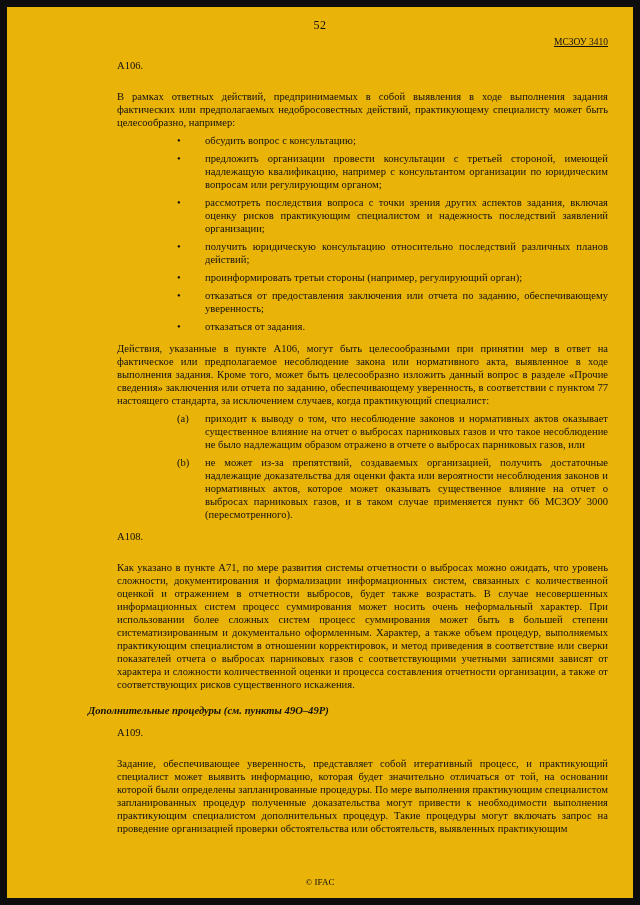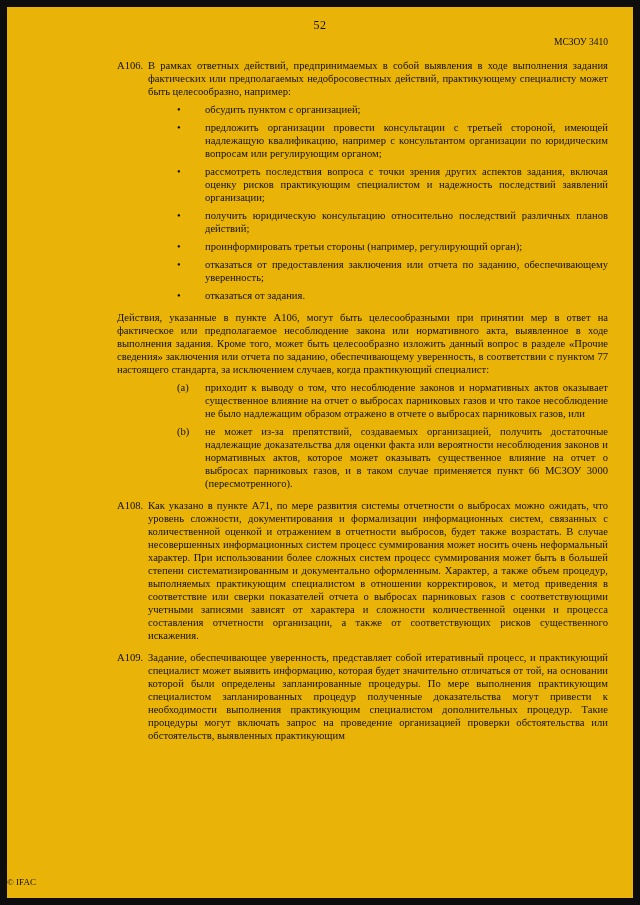--- a/index.html
+++ b/index.html
@@ -25,50 +25,53 @@
   .page-number {
     text-align: center;
     font-size: 12px;
     padding-top: 11px;
     letter-spacing: 0.5px;
   }
   .doc-code {
     text-align: right;
     font-size: 9.5px;
     padding: 4px 25px 0 0;
+    text-decoration: underline;
   }
   .content {
     margin: 12px 25px 0 81px;
     font-size: 10.6px;
     line-height: 13px;
   }
   .para {
     display: flex;
     margin-top: 9px;
     margin-left: 29px;
+    flex-direction: column;
   }
   .plabel { flex: 0 0 31px; }
   .ptext  { flex: 1; text-align: justify; }
   .sub {
     display: flex;
     margin-top: 5px;
     margin-left: 89px;
   }
   .smark { flex: 0 0 28px; }
   .stext { flex: 1; text-align: justify; }
   .heading {
     margin-top: 13px;
     font-style: italic;
     font-weight: bold;
     text-align: justify;
   }
   .footer {
     position: absolute;
     left: 0; right: 0;
     bottom: 11px;
+    text-align: center;
     font-size: 9px;
   }
 </style>
 </head>
 <body>
 
 <div class="frame">
   <div class="sheet">
 
     <div class="page-number">52</div>
@@ -76,21 +79,21 @@
 
     <div class="content">
 
       <div class="para">
         <span class="plabel">А106.</span>
         <span class="ptext">В рамках ответных действий, предпринимаемых в собой выявления в ходе выполнения задания фактических или предполагаемых недобросовестных действий, практикующему специалисту может быть целесообразно, например:</span>
       </div>
 
       <div class="sub">
         <span class="smark">•</span>
-        <span class="stext">обсудить пунктом с организацией;</span>
+        <span class="stext">обсудить вопрос с консультацию;</span>
       </div>
       <div class="sub">
         <span class="smark">•</span>
         <span class="stext">предложить организации провести консультации с третьей стороной, имеющей надлежащую квалификацию, например с консультантом организации по юридическим вопросам или регулирующим органом;</span>
       </div>
       <div class="sub">
         <span class="smark">•</span>
         <span class="stext">рассмотреть последствия вопроса с точки зрения других аспектов задания, включая оценку рисков практикующим специалистом и надежность последствий заявлений организации;</span>
       </div>
       <div class="sub">
@@ -122,20 +125,21 @@
         <span class="smark">(b)</span>
         <span class="stext">не может из-за препятствий, создаваемых организацией, получить достаточные надлежащие доказательства для оценки факта или вероятности несоблюдения законов и нормативных актов, которое может оказывать существенное влияние на отчет о выбросах парниковых газов, и в таком случае применяется пункт 66 МСЗОУ 3000 (пересмотренного).</span>
       </div>
 
 
       <div class="para">
         <span class="plabel">А108.</span>
         <span class="ptext">Как указано в пункте А71, по мере развития системы отчетности о выбросах можно ожидать, что уровень сложности, документирования и формализации информационных систем, связанных с количественной оценкой и отражением в отчетности выбросов, будет также возрастать. В случае несовершенных информационных систем процесс суммирования может носить очень неформальный характер. При использовании более сложных систем процесс суммирования может быть в большей степени систематизированным и документально оформленным. Характер, а также объем процедур, выполняемых практикующим специалистом в отношении корректировок, и метод приведения в соответствие или сверки показателей отчета о выбросах парниковых газов с соответствующими учетными записями зависят от характера и сложности количественной оценки и процесса составления отчетности организации, а также от соответствующих рисков существенного искажения.</span>
       </div>
 
+      <div class="heading">Дополнительные процедуры (см. пункты 49О–49Р)</div>
 
       <div class="para">
         <span class="plabel">А109.</span>
         <span class="ptext">Задание, обеспечивающее уверенность, представляет собой итеративный процесс, и практикующий специалист может выявить информацию, которая будет значительно отличаться от той, на основании которой были определены запланированные процедуры. По мере выполнения практикующим специалистом запланированных процедур полученные доказательства могут привести к необходимости выполнения практикующим специалистом дополнительных процедур. Такие процедуры могут включать запрос на проведение организацией проверки обстоятельства или обстоятельств, выявленных практикующим</span>
       </div>
 
     </div>
 
     <div class="footer">© IFAC</div>
 

